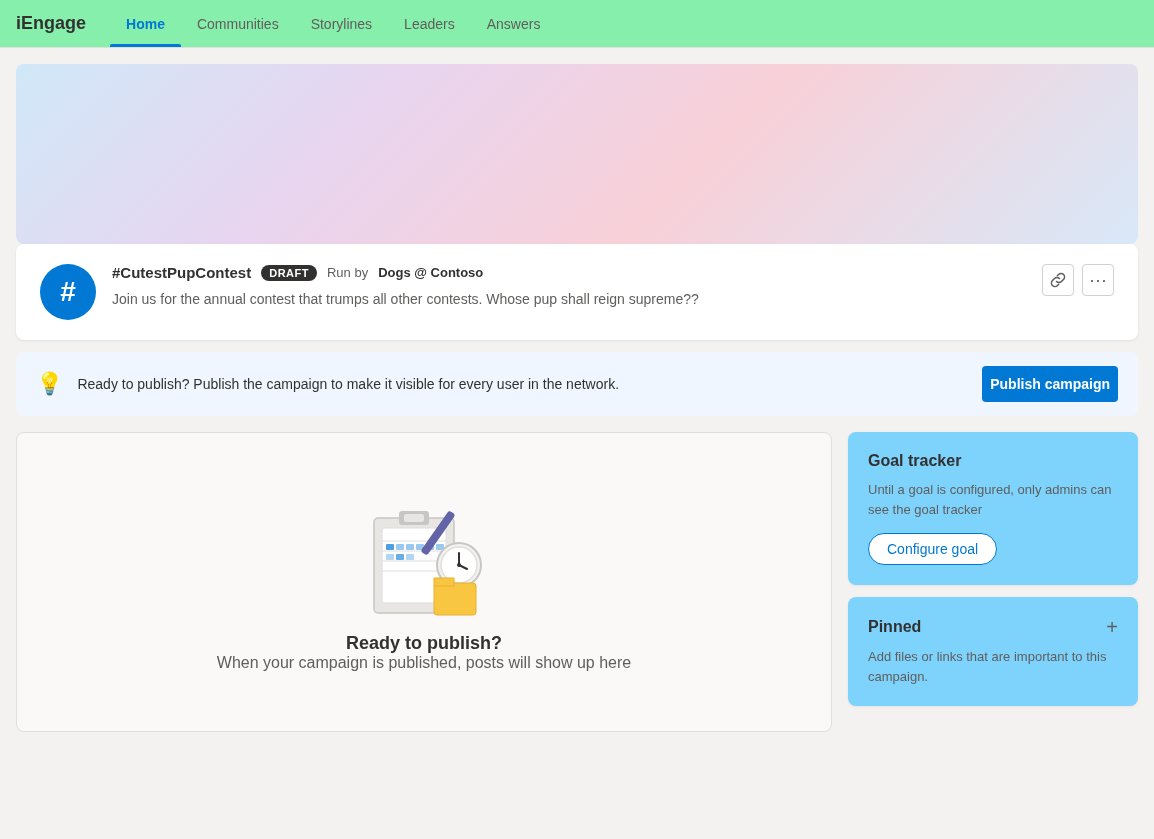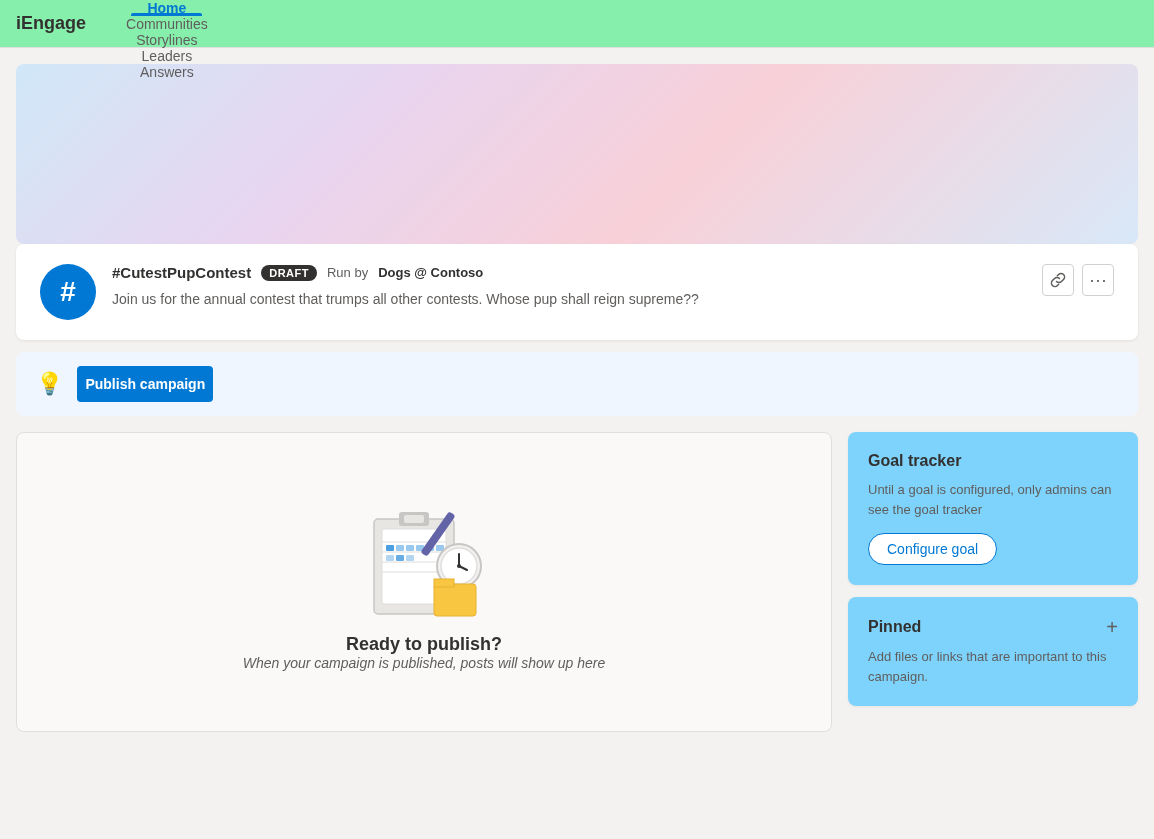--- a/index.html
+++ b/index.html
@@ -23,21 +23,20 @@
       color: #0078d4;
       margin-right: 24px;
       white-space: nowrap;
     }
     .brand span { color: #323130; }
     .nav-links {
       display: flex;
       gap: 0;
       height: 100%;
       align-items: center;
-      flex-direction: column;
     }
     .nav-link {
       padding: 0 16px;
       height: 100%;
       display: flex;
       align-items: center;
       font-size: 14px;
       color: #605e5c;
       cursor: pointer;
       position: relative;
@@ -204,24 +203,23 @@
       padding: 40px 20px;
       border: 1px solid #e1dfdd;
       background: #faf9f8;
     }
     .empty-title {
       font-size: 18px;
       font-weight: 700;
       color: #323130;
     }
     .empty-subtitle {
-      font-size: 14px;
+      font-size: 16px;
       color: #605e5c;
       text-align: center;
-      font-style: italic;
     }
 
     
     .sidebar {
       width: 290px;
       flex-shrink: 0;
       display: flex;
       flex-direction: column;
       gap: 12px;
     }
@@ -317,20 +315,21 @@
         </svg>
       </button>
       <button class="icon-btn" title="More options">
         <span style="font-size:18px;color:#605e5c;line-height:1;">···</span>
       </button>
     </div>
   </div>
 
   <div class="publish-banner">
     <span class="publish-banner-icon">💡</span>
+    <span class="publish-banner-text">Ready to publish? Publish the campaign to make it visible for every user in the network.</span>
     <button class="publish-btn">Publish campaign</button>
   </div>
 
   <div class="bottom-section">
 
     <div class="main-panel">
 
       <svg class="illustration-svg" viewBox="0 0 160 140" xmlns="http://www.w3.org/2000/svg">
 
         <rect x="30" y="25" width="80" height="95" rx="4" fill="#e8e6e3" stroke="#c8c6c4" stroke-width="1.5"></rect>

